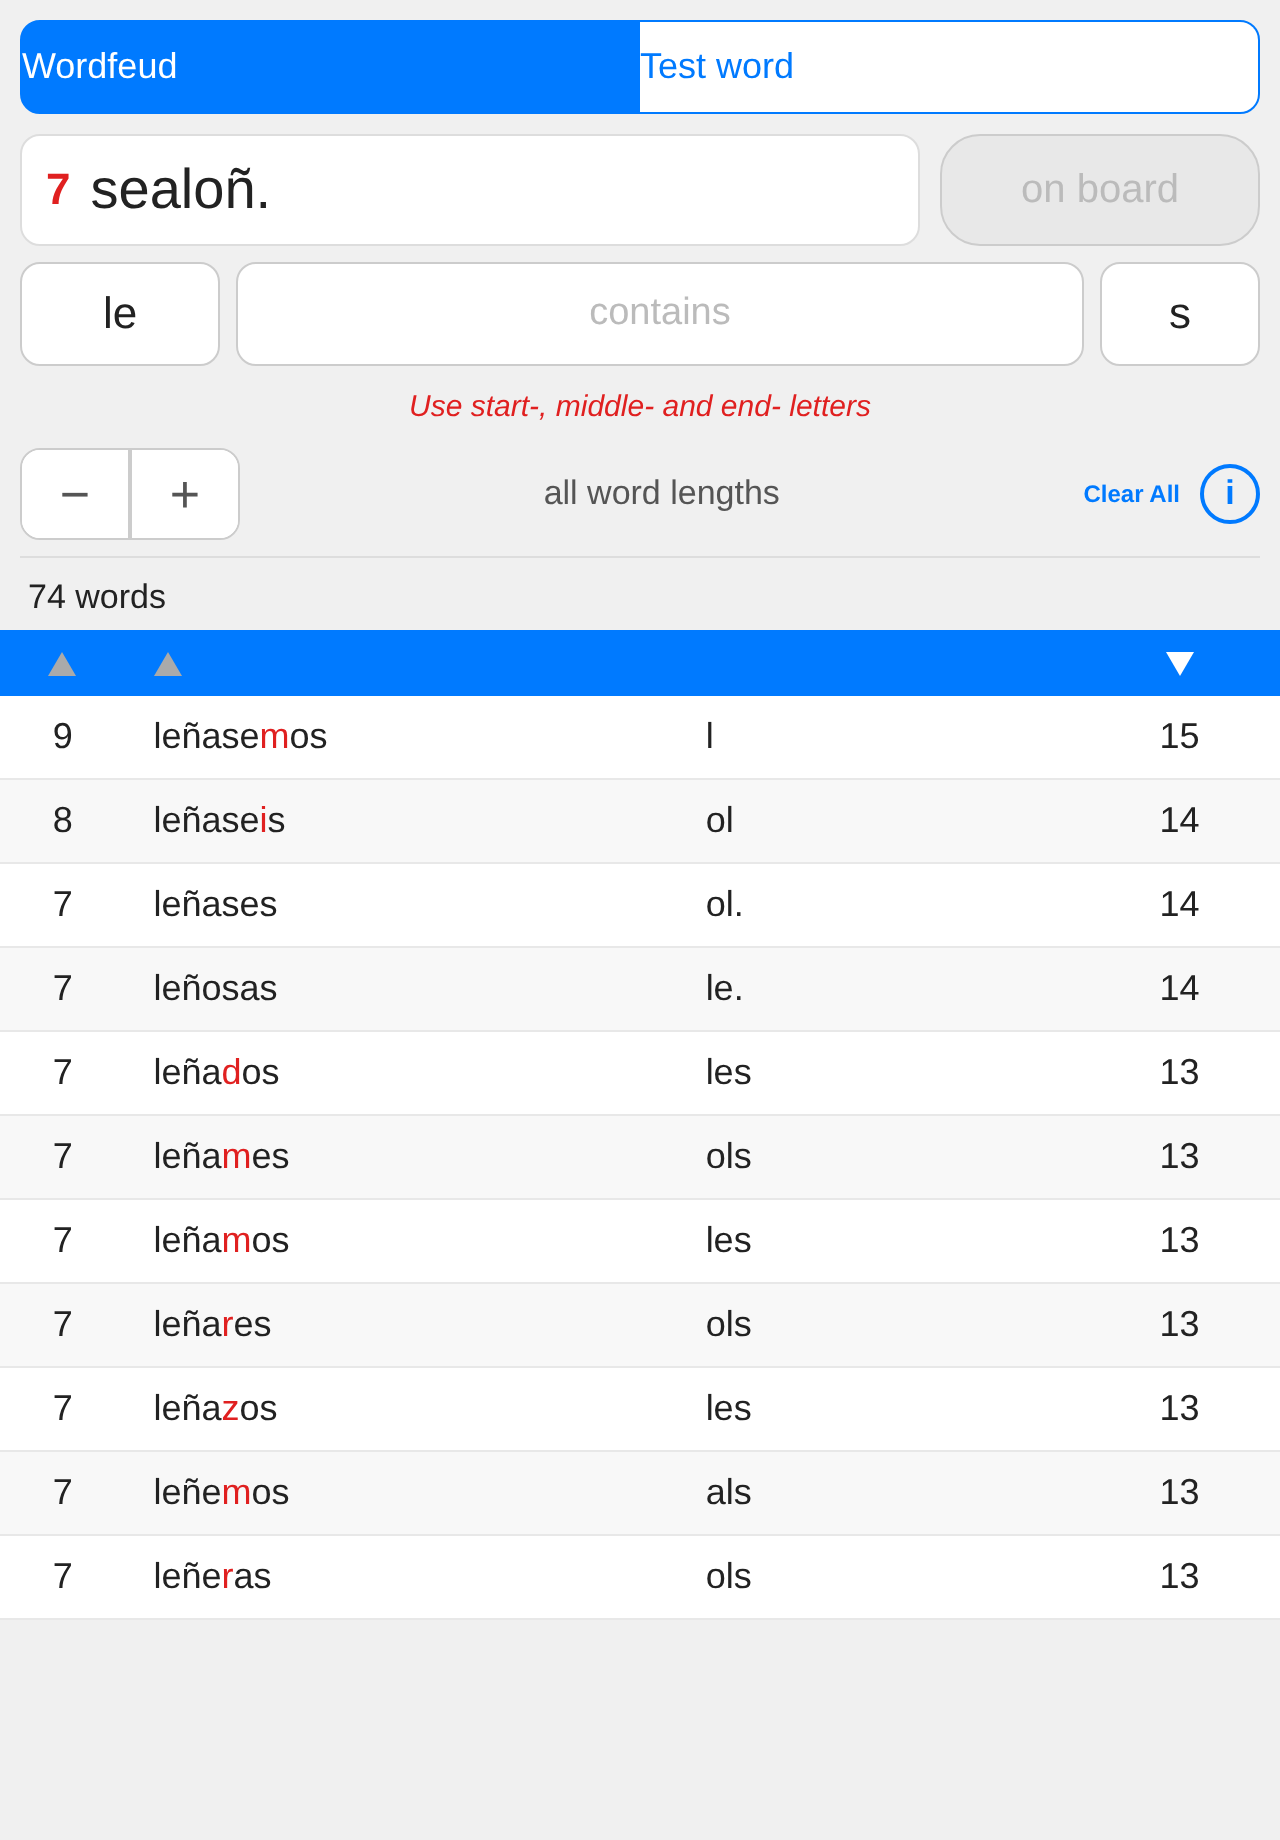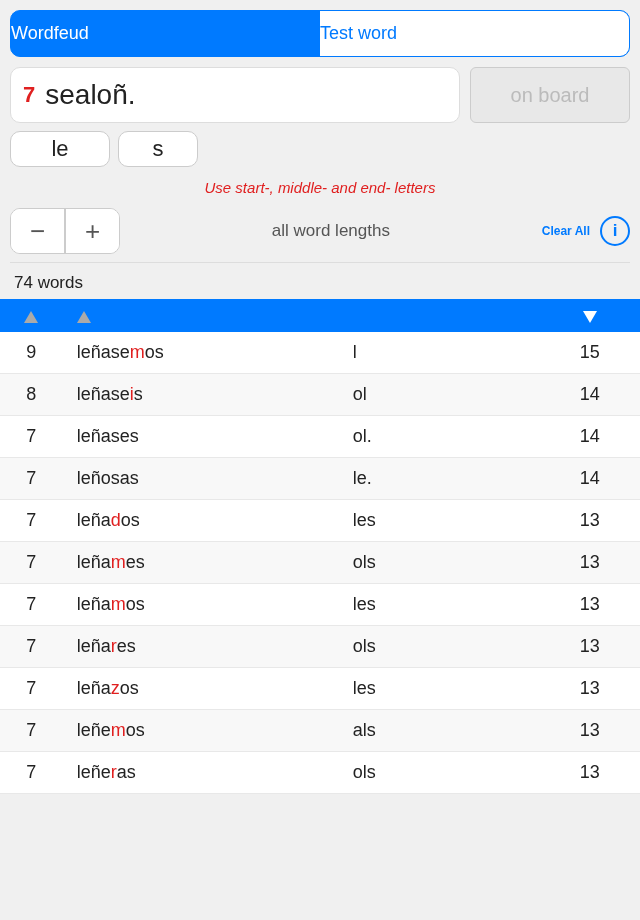--- a/index.html
+++ b/index.html
@@ -62,21 +62,21 @@
       margin-right: 10px;
     }
     .search-word {
       font-size: 28px;
       font-weight: 400;
       color: #222;
     }
     .on-board-btn {
       background: #e8e8e8;
       border: 1.5px solid #ccc;
-      border-radius: 6px;
+      border-radius: 20px;
       height: 56px;
       min-width: 160px;
       display: flex;
       align-items: center;
       justify-content: center;
       color: #bbb;
       font-size: 20px;
       cursor: pointer;
     }
 
@@ -84,21 +84,21 @@
     .filter-row {
       display: flex;
       align-items: center;
       margin: 8px 10px;
       gap: 8px;
     }
     .filter-box {
       background: #fff;
       border: 1.5px solid #ccc;
       border-radius: 10px;
-      height: 36px;
+      height: 52px;
       display: flex;
       align-items: center;
       justify-content: center;
       font-size: 22px;
       color: #222;
       padding: 0 14px;
     }
     .filter-box.start { min-width: 100px; }
     .filter-box.contains {
       flex: 1;
@@ -269,20 +269,21 @@
 <div class="search-row">
   <div class="search-main">
     <span class="search-number">7</span>
     <span class="search-word">sealoñ.</span>
   </div>
   <div class="on-board-btn">on board</div>
 </div>
 
 <div class="filter-row">
   <div class="filter-box start">le</div>
+  <div class="filter-box contains">contains</div>
   <div class="filter-box end">s</div>
 </div>
 
 <div class="hint-text">Use start-, middle- and end- letters</div>
 
 <div class="controls-row">
   <div class="stepper">
     <button class="stepper-btn">−</button>
     <button class="stepper-btn">+</button>
   </div>

